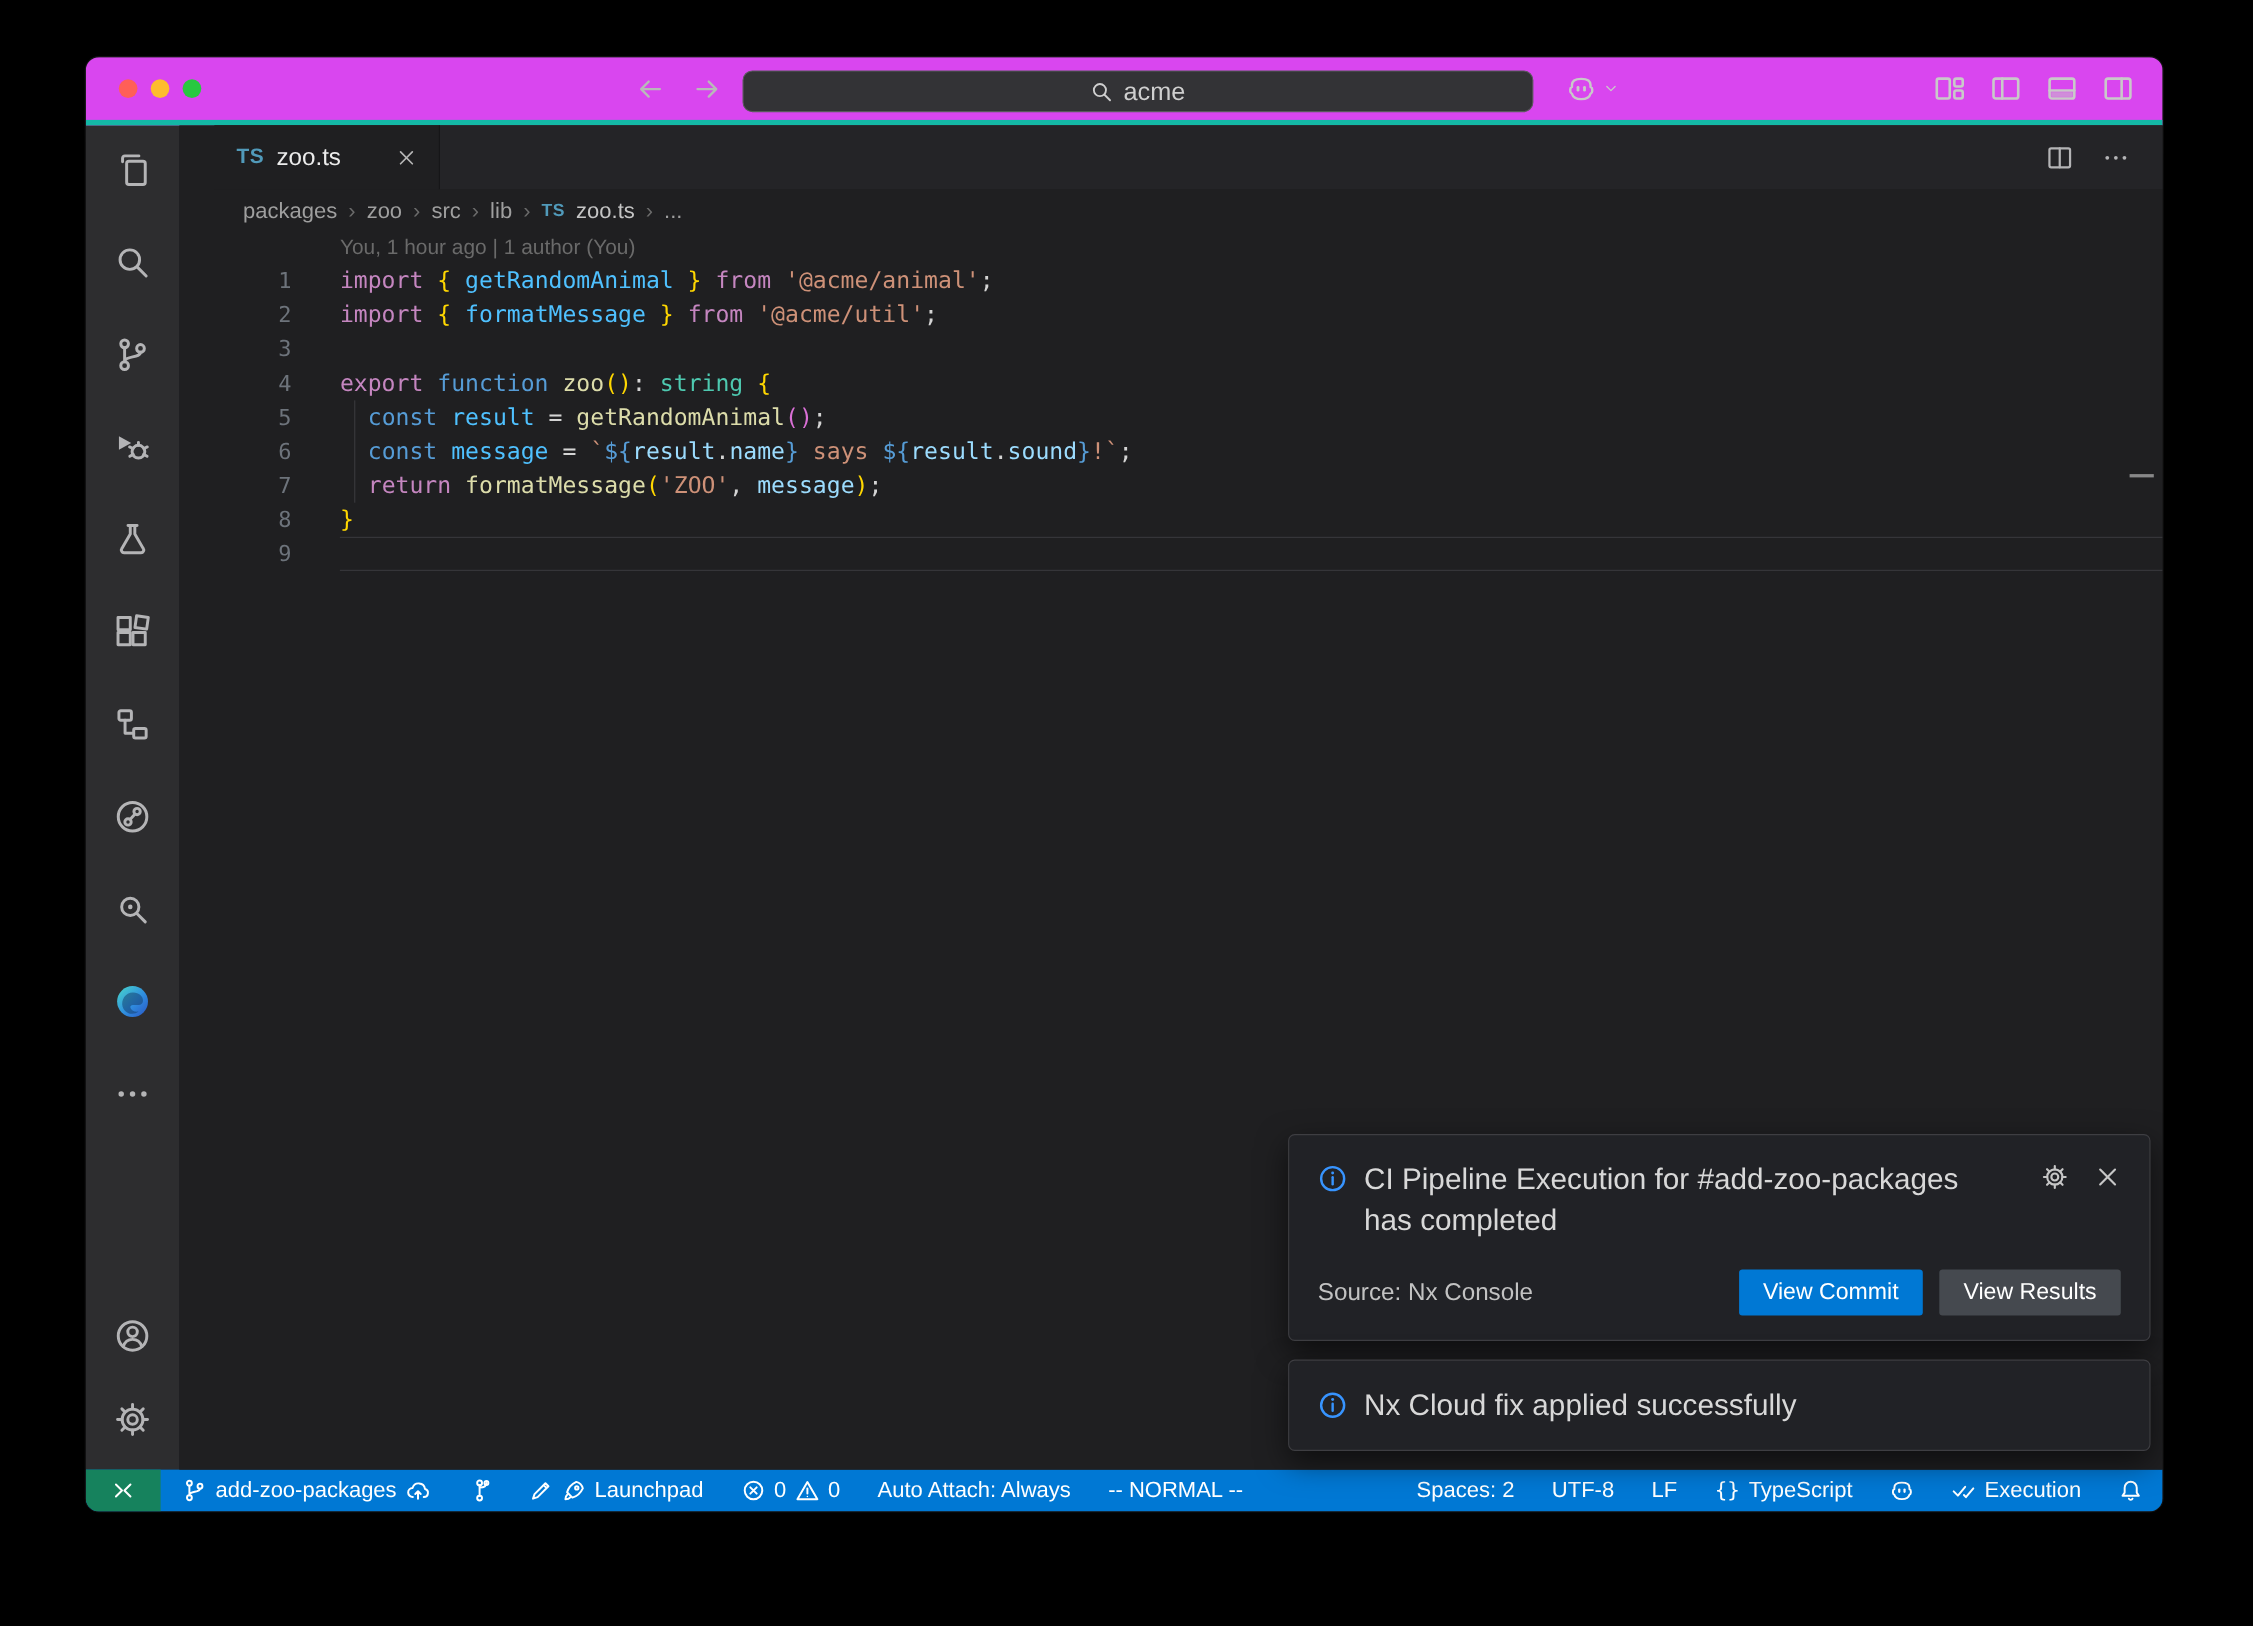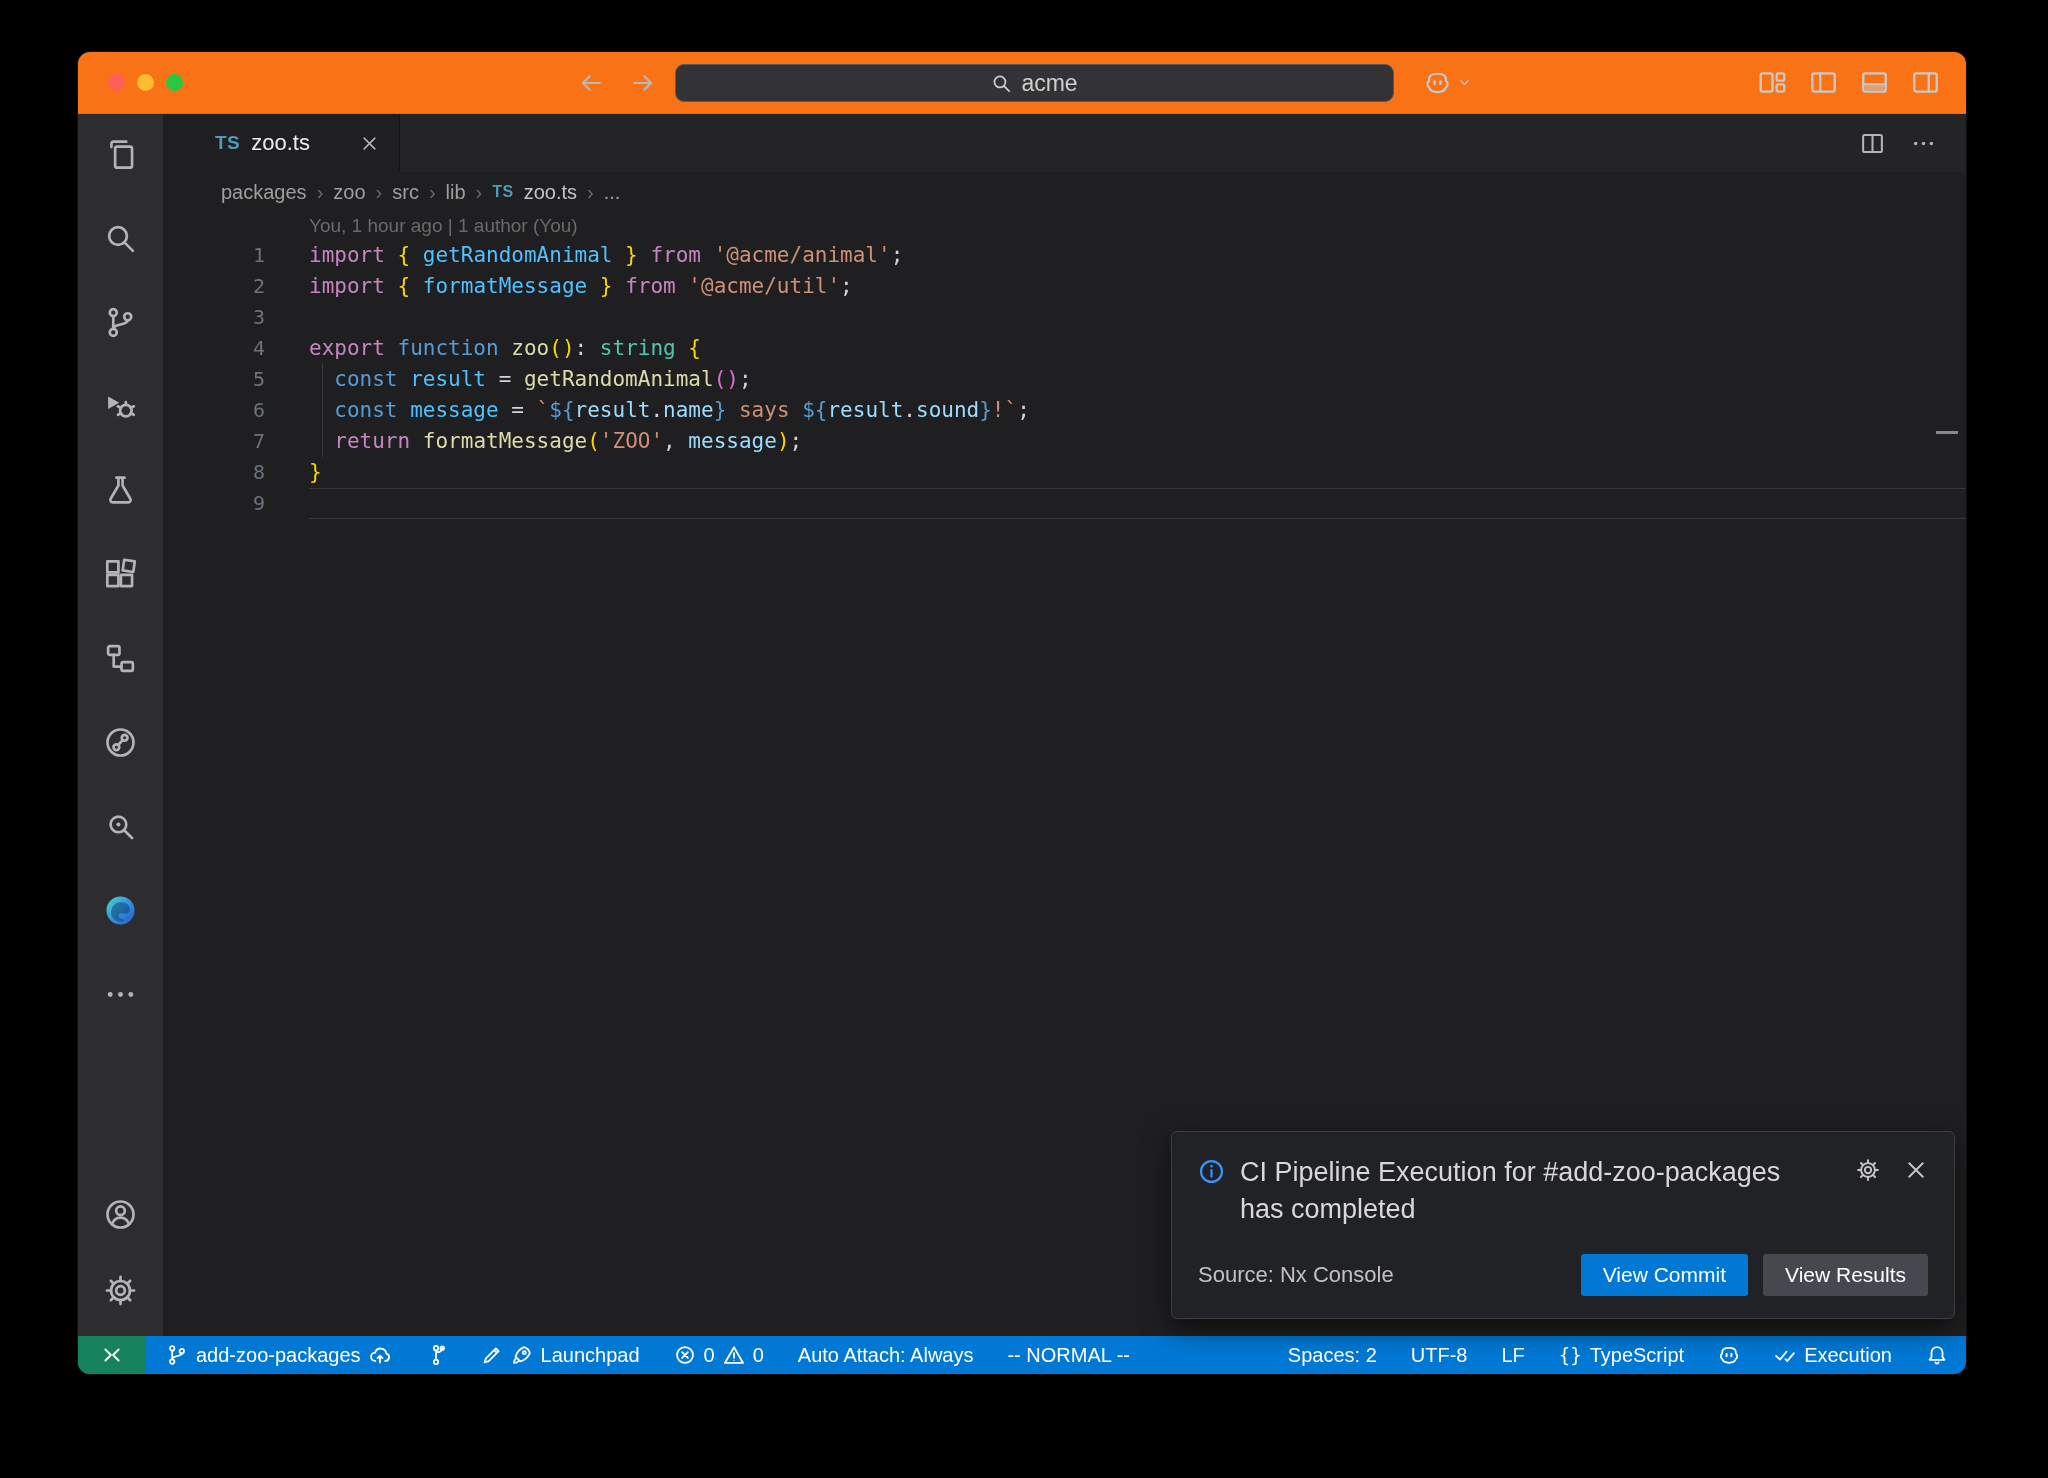--- a/index.html
+++ b/index.html
@@ -8,22 +8,22 @@
   *{box-sizing:border-box;}
   svg{display:block;}
   .ico{stroke:currentColor;fill:none;stroke-width:1.3;stroke-linecap:round;stroke-linejoin:round;}
 
   
   .window{position:absolute;left:78px;top:52px;width:1888px;height:1322px;border-radius:12px;
           overflow:hidden;background:#1f1f21;display:flex;flex-direction:column;
           box-shadow:0 30px 90px rgba(0,0,0,.7), 0 0 0 1px rgba(255,255,255,.09);}
 
   
-  .titlebar{height:62px;background:#f97316;flex:0 0 auto;position:relative;
-            display:flex;align-items:center;border-bottom:1px solid #14b8a6;}
+  .titlebar{height:62px;background:#d946ef;flex:0 0 auto;position:relative;
+            display:flex;align-items:center;border-bottom:5px solid #14b8a6;}
   .traffic{position:absolute;left:30px;top:0;height:100%;display:flex;align-items:center;gap:12px;}
   .light{width:17px;height:17px;border-radius:50%;}
   .nav{position:absolute;left:500px;display:flex;gap:26px;color:#b9b9b9;}
   .searchbox{position:absolute;left:597px;top:12px;width:719px;height:38px;background:#333336;
              border:1.5px solid #59595c;border-radius:9px;display:flex;align-items:center;
              justify-content:center;gap:9px;color:#cfcfcf;font-size:23px;}
   .tb-right{position:absolute;right:26px;display:flex;align-items:center;gap:22px;color:#c9c9c9;}
   .copilot-group{position:absolute;left:1346px;display:flex;align-items:center;gap:6px;color:#c9c9c9;}
 
   
@@ -368,20 +368,32 @@
         </span>
       </div>
       <div class="toast-row2">
         <span class="toast-source">Source: Nx Console</span>
         <span class="toast-buttons">
           <button class="btn primary">View Commit</button>
           <button class="btn secondary">View Results</button>
         </span>
       </div>
     </div>
+    <div class="toast">
+      <div class="toast-row1" style="align-items:center">
+        <span class="info-ico" style="padding-top:0">
+          <svg class="ico" width="27" height="27" viewBox="0 0 16 16">
+              <circle cx="8" cy="8" r="6.2"></circle>
+              <path d="M8 7.2v3.8"></path>
+              <circle cx="8" cy="4.9" r=".8" fill="currentColor" stroke="none"></circle>
+            </svg>
+        </span>
+        <span class="toast-msg" style="width:auto">Nx Cloud fix applied successfully</span>
+      </div>
+    </div>
   </div>
 
   <div class="statusbar">
     <div class="sb-left">
       <div class="remote">
         <svg class="sb-ico ico" viewBox="0 0 16 16">
             <path d="M3.2 4l4 4-4 4 M12.8 4l-4 4 4 4"></path>
           </svg>
       </div>
       <div class="sb-item">

